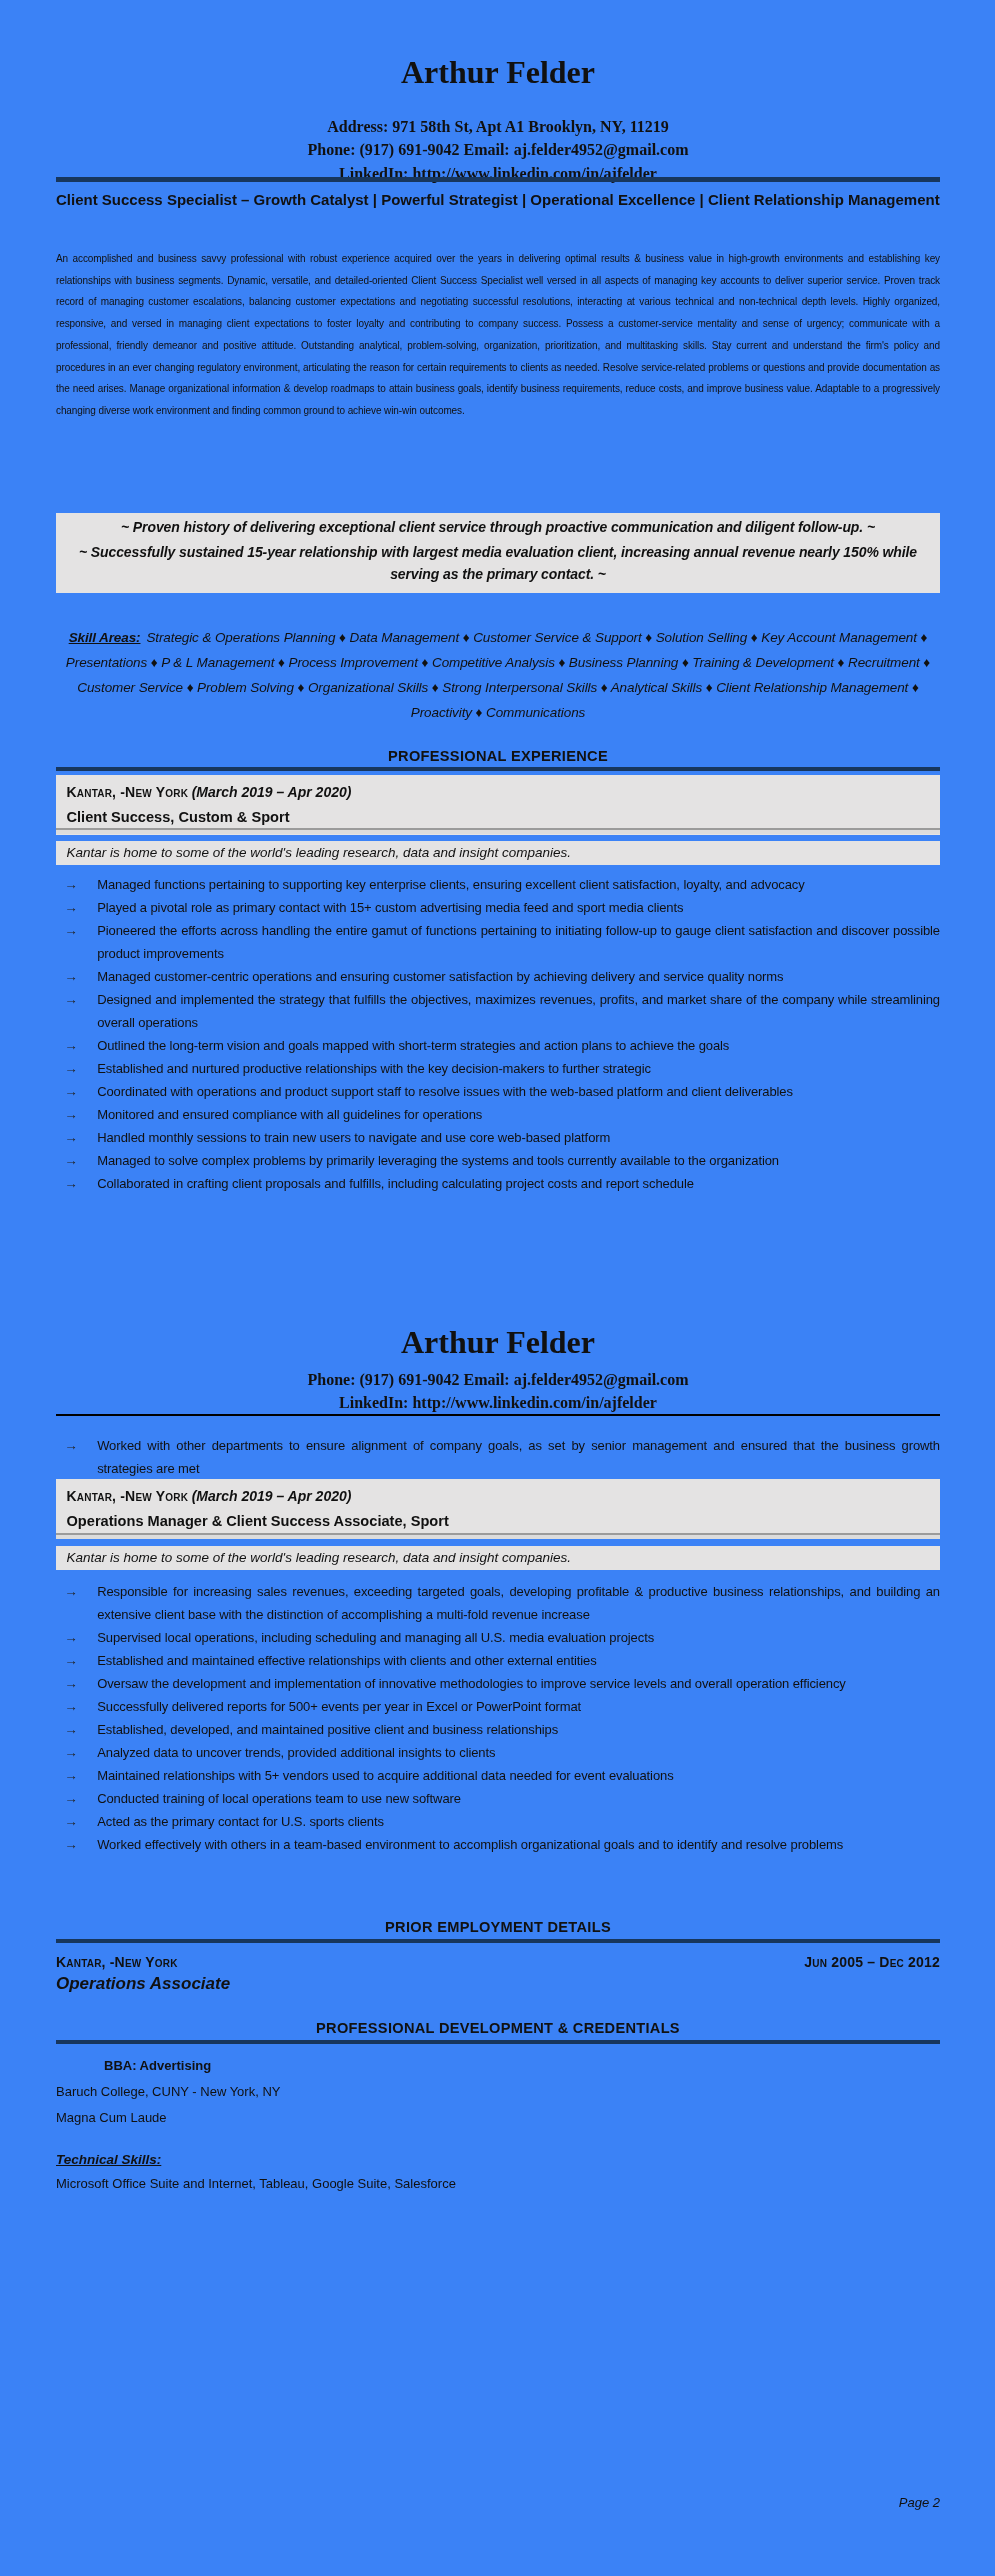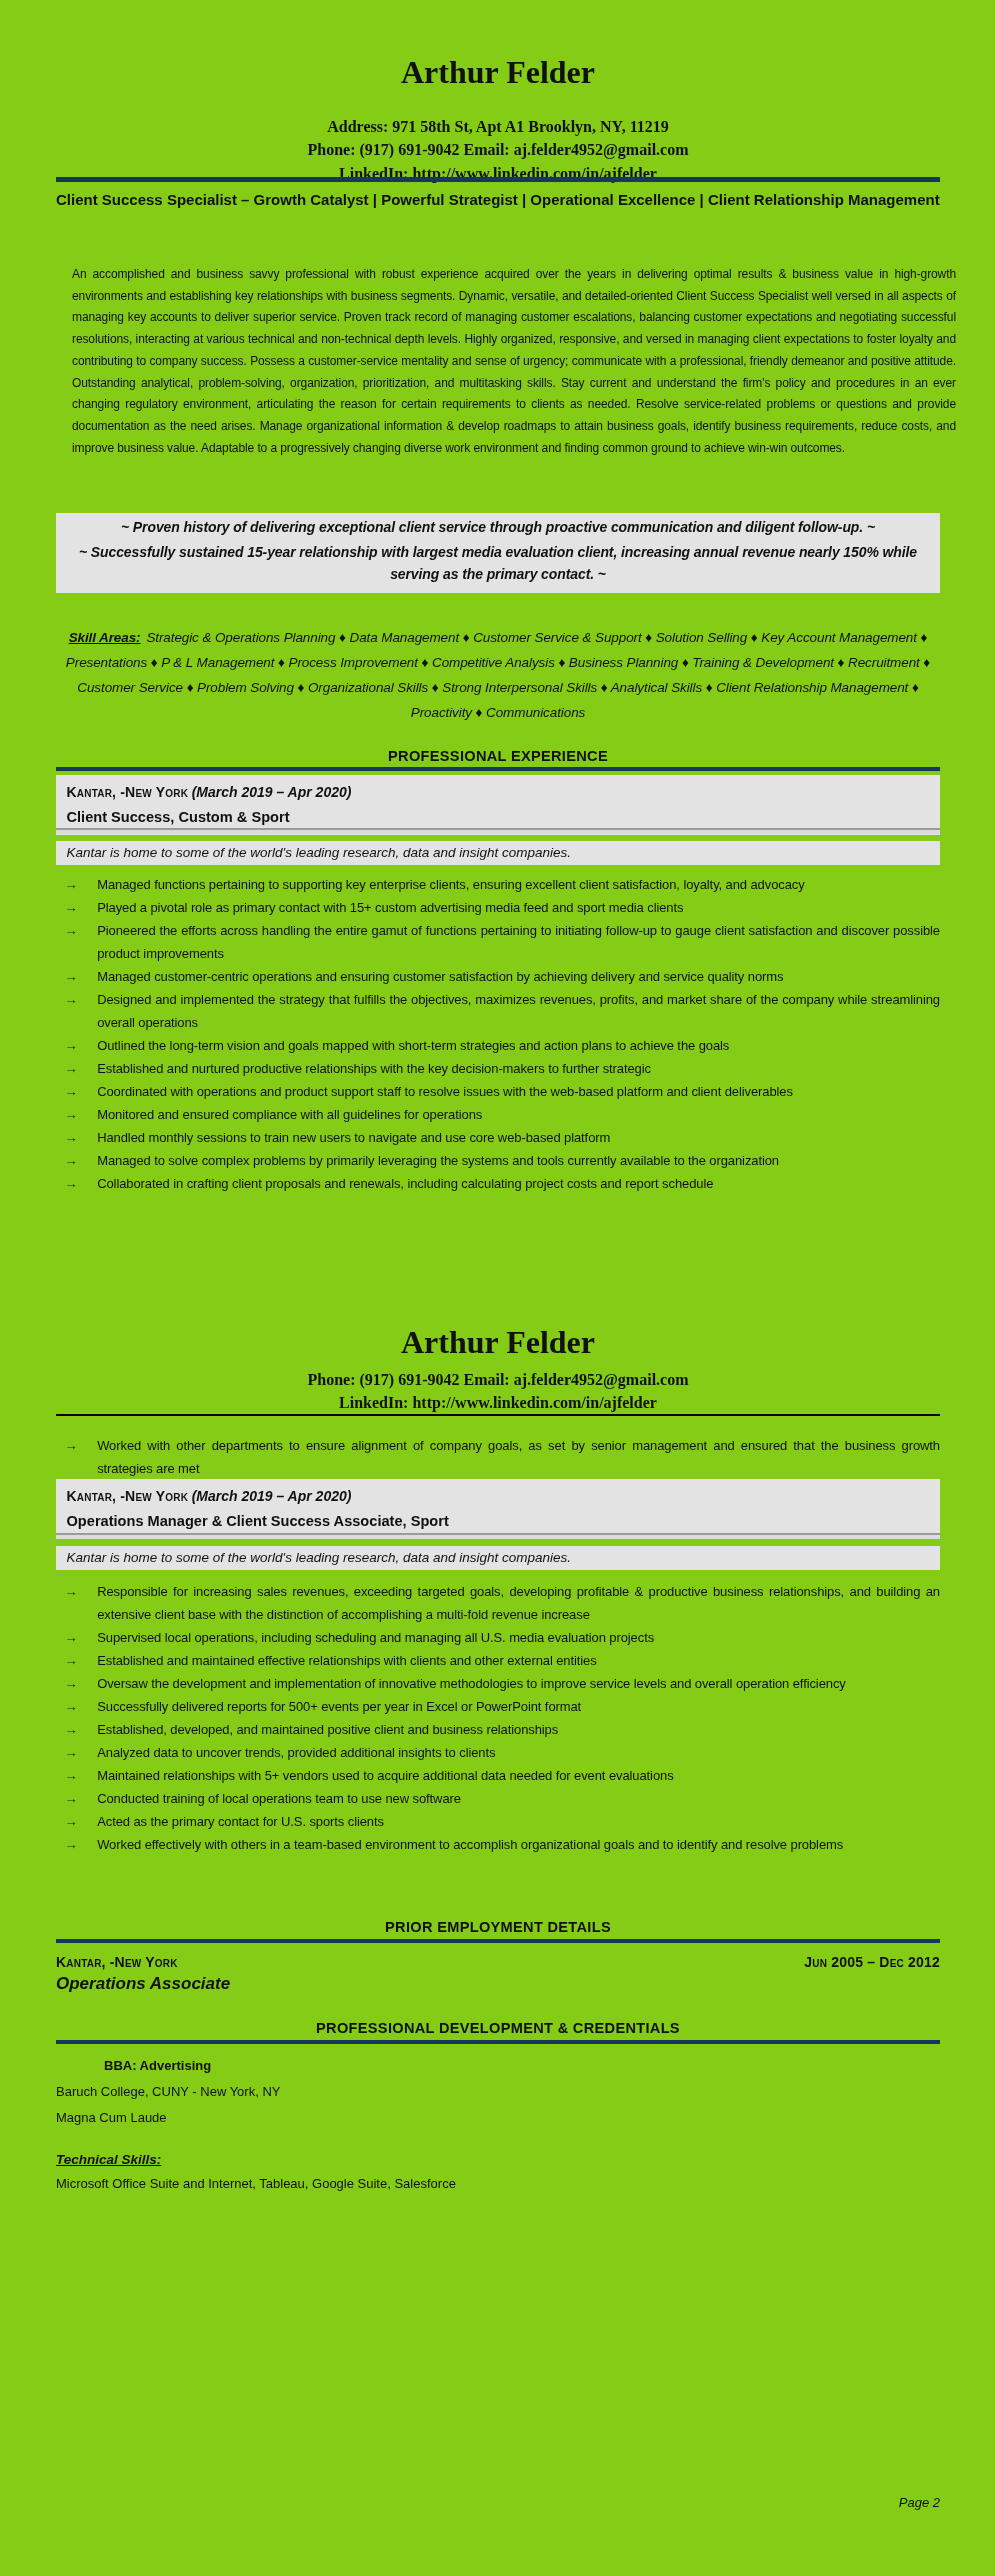--- a/index.html
+++ b/index.html
@@ -1,20 +1,20 @@
 <!DOCTYPE html>
 <html style="font-size:9.4px"><head>
 <meta charset="utf-8">
 <style>
   html, body { margin: 0; padding: 0; background: #ffffff; }
   .sheet {
     position: relative;
     width: 995px;
     height: 2576px;
-    background: #84cc16;
+    background: #3b82f6;
     font-family: "Liberation Sans", sans-serif;
     color: #111111;
     overflow: hidden;
   }
   .abs { position: absolute; left: 56px; width: 884px; }
 
   .name {
     text-align: center;
     font-family: "Liberation Serif", serif;
     font-weight: bold;
@@ -33,24 +33,24 @@
   .rule-navy-thin { height: 4.1px; background: #17365d; }
   .rule-black { height: 2.3px; background: #000000; }
 
   .headline {
     font-weight: bold;
     font-size: 15px;
     line-height: 26px;
   }
   .summary {
     text-align: justify;
-    font-size: 12px;
+    font-size: 10px;
     line-height: 21.7px;
     letter-spacing: -0.1px;
-    margin: 16px;
+    margin: 0;
   }
   .hbox {
     background: #e4e3e3;
     padding: 4.1px 11.7px;
     text-align: center;
     box-sizing: border-box;
   }
   .hbox p {
     margin: 0 0 3.5px 0;
     font-size: 14px;
@@ -189,21 +189,21 @@
     <li>
         <span class="arr">→</span>
         <span class="txt">Handled monthly sessions to train new users to navigate and use core web-based platform</span>
       </li>
     <li>
         <span class="arr">→</span>
         <span class="txt">Managed to solve complex problems by primarily leveraging the systems and tools currently available to the organization</span>
       </li>
     <li>
         <span class="arr">→</span>
-        <span class="txt">Collaborated in crafting client proposals and renewals, including calculating project costs and report schedule</span>
+        <span class="txt">Collaborated in crafting client proposals and fulfills, including calculating project costs and report schedule</span>
       </li>
   </ul>
 
 
   <h1 class="abs name" style="top:1324px">Arthur Felder</h1>
 
   <div class="abs contact" style="top:1368px">
     <div>Phone: (917) 691-9042 Email: aj.felder4952@gmail.com</div>
     <div>LinkedIn: http://www.linkedin.com/in/ajfelder</div>
   </div>

